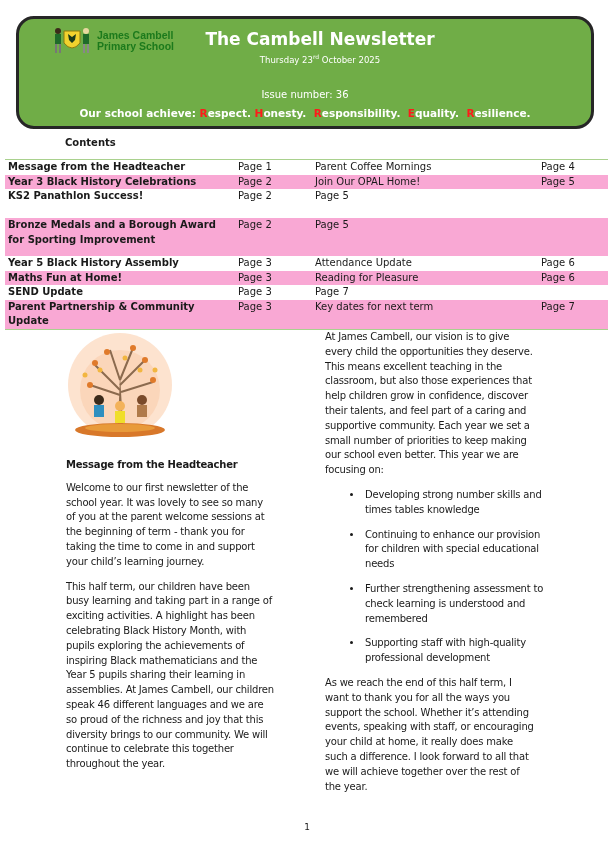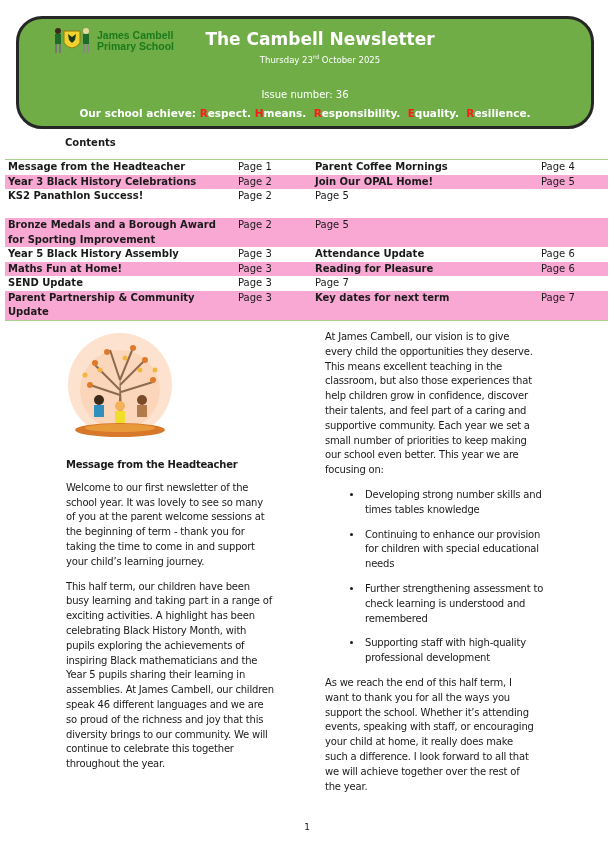--- a/index.html
+++ b/index.html
@@ -1,34 +1,34 @@
 <!DOCTYPE html>
 <html><head>
 <meta charset="utf-8">
 <style>
   html, body { margin:0; padding:0; background:#ffffff; }
   body { width:614px; height:860px; position:relative; overflow:hidden; font-family:"Liberation Sans", sans-serif; color:#1a1a1a; }
-  .banner { position:absolute; left:16px; top:16px; width:578px; height:113px; background:#70ad47; border:3px solid #262626; border-radius:26px; box-sizing:border-box; }
+  .banner { position:absolute; left:16px; top:16px; width:578px; height:113px; background:#70ad47; border:3px solid #262626; border-radius:18px; box-sizing:border-box; }
   .logo { position:absolute; left:33px; top:8px; display:flex; align-items:center; }
   .logo-figs { width:40px; height:28px; position:relative; }
   .logo-text { margin-left:5px; color:#1c7a1c; font-weight:bold; font-size:10.5px; line-height:11.5px; font-family:"Liberation Sans", sans-serif; }
   .title { position:absolute; left:0; right:0; top:10px; text-align:center; padding-left:30px; color:#ffffff; font-weight:bold; font-size:17px; font-family:"DejaVu Sans", sans-serif; }
   .date { position:absolute; left:0; right:0; top:34px; text-align:center; padding-left:30px; color:#ffffff; font-size:8.5px; font-family:"DejaVu Sans", sans-serif; }
   .date sup { font-size:6px; }
   .issue { position:absolute; left:0; right:0; top:70px; text-align:center; color:#ffffff; font-size:10px; font-family:"DejaVu Sans", sans-serif; }
   .values { position:absolute; left:0; right:0; top:88px; text-align:center; color:#ffffff; font-weight:bold; font-size:10.5px; font-family:"DejaVu Sans", sans-serif; }
   .values .r { color:#ff1a1a; }
   .contents-heading { position:absolute; left:65px; top:137px; font-weight:bold; font-size:10px; font-family:"DejaVu Sans", sans-serif; }
   .toc { position:absolute; left:5px; top:159px; width:603px; border-top:1px solid #a9d18e; border-bottom:1px solid #a9d18e; }
   .toc-row { display:flex; font-size:10px; font-family:"DejaVu Sans", sans-serif; line-height:14.5px; }
   .toc-row.shade { background:#f9a8d4; }
   .cell { box-sizing:border-box; padding-left:3px; }
   .c-title { width:230px; font-weight:bold; }
   .c-page { width:77px; }
-  .c-title2 { width:226px; font-weight:bold; }
+  .c-title2 { width:226px; font-weight:normal; }
   .c-page2 { width:70px; }
   .illus { position:absolute; left:65px; top:330px; width:110px; height:115px; }
   .col-left { position:absolute; left:66px; top:458px; width:225px; font-size:10px; line-height:14.8px; font-family:"DejaVu Sans", sans-serif; letter-spacing:-0.2px; }
   .col-right { position:absolute; left:325px; top:330px; width:225px; font-size:10px; line-height:14.8px; font-family:"DejaVu Sans", sans-serif; letter-spacing:-0.2px; }
   .headline { font-weight:bold; margin:0 0 8px 0; }
   p { margin:0 16px 10px 0; }
   ul { margin:0 0 10px 0; padding-left:38px; }
   li { margin-bottom:10px; padding-left:2px; }
   .pagenum { position:absolute; left:0; right:0; top:822px; text-align:center; font-size:9px; font-family:"DejaVu Sans", sans-serif; padding-left:0; }
 </style>
@@ -55,21 +55,21 @@
       <div>James Cambell</div>
       <div>Primary School</div>
     </div>
   </div>
   <div class="title">The Cambell Newsletter</div>
   <div class="date"><span>Thursday 23</span><sup>rd</sup><span> October 2025</span></div>
   <div class="issue">Issue number: 36</div>
   <div class="values">
     <span>Our school achieve: </span>
     <span><span class="r">R</span><span>espect.</span></span>
-    <span><span class="r">H</span><span>means.</span></span>&nbsp;
+    <span><span class="r">H</span><span>onesty.</span></span>&nbsp;
     <span><span class="r">R</span><span>esponsibility.</span></span>&nbsp;
     <span><span class="r">E</span><span>quality.</span></span>&nbsp;
     <span><span class="r">R</span><span>esilience.</span></span>
   </div>
 </div>
 
 <div class="contents-heading">Contents</div>
 
 <div class="toc">
   <div class="toc-row">
@@ -82,21 +82,21 @@
     <div class="cell c-title">Year 3 Black History Celebrations</div>
     <div class="cell c-page">Page 2</div>
     <div class="cell c-title2">Join Our OPAL Home!</div>
     <div class="cell c-page2">Page 5</div>
   </div>
   <div class="toc-row" style="height:29px;">
     <div class="cell c-title">KS2 Panathlon Success!</div>
     <div class="cell c-page">Page 2</div>
     <div class="cell c-page2">Page 5</div>
   </div>
-  <div class="toc-row shade" style="height:29px;">
+  <div class="toc-row shade" style="height:38px;">
     <div class="cell c-title">Bronze Medals and a Borough Award for Sporting Improvement</div>
     <div class="cell c-page">Page 2</div>
     <div class="cell c-page2">Page 5</div>
   </div>
   <div class="toc-row">
     <div class="cell c-title">Year 5 Black History Assembly</div>
     <div class="cell c-page">Page 3</div>
     <div class="cell c-title2">Attendance Update</div>
     <div class="cell c-page2">Page 6</div>
   </div>

